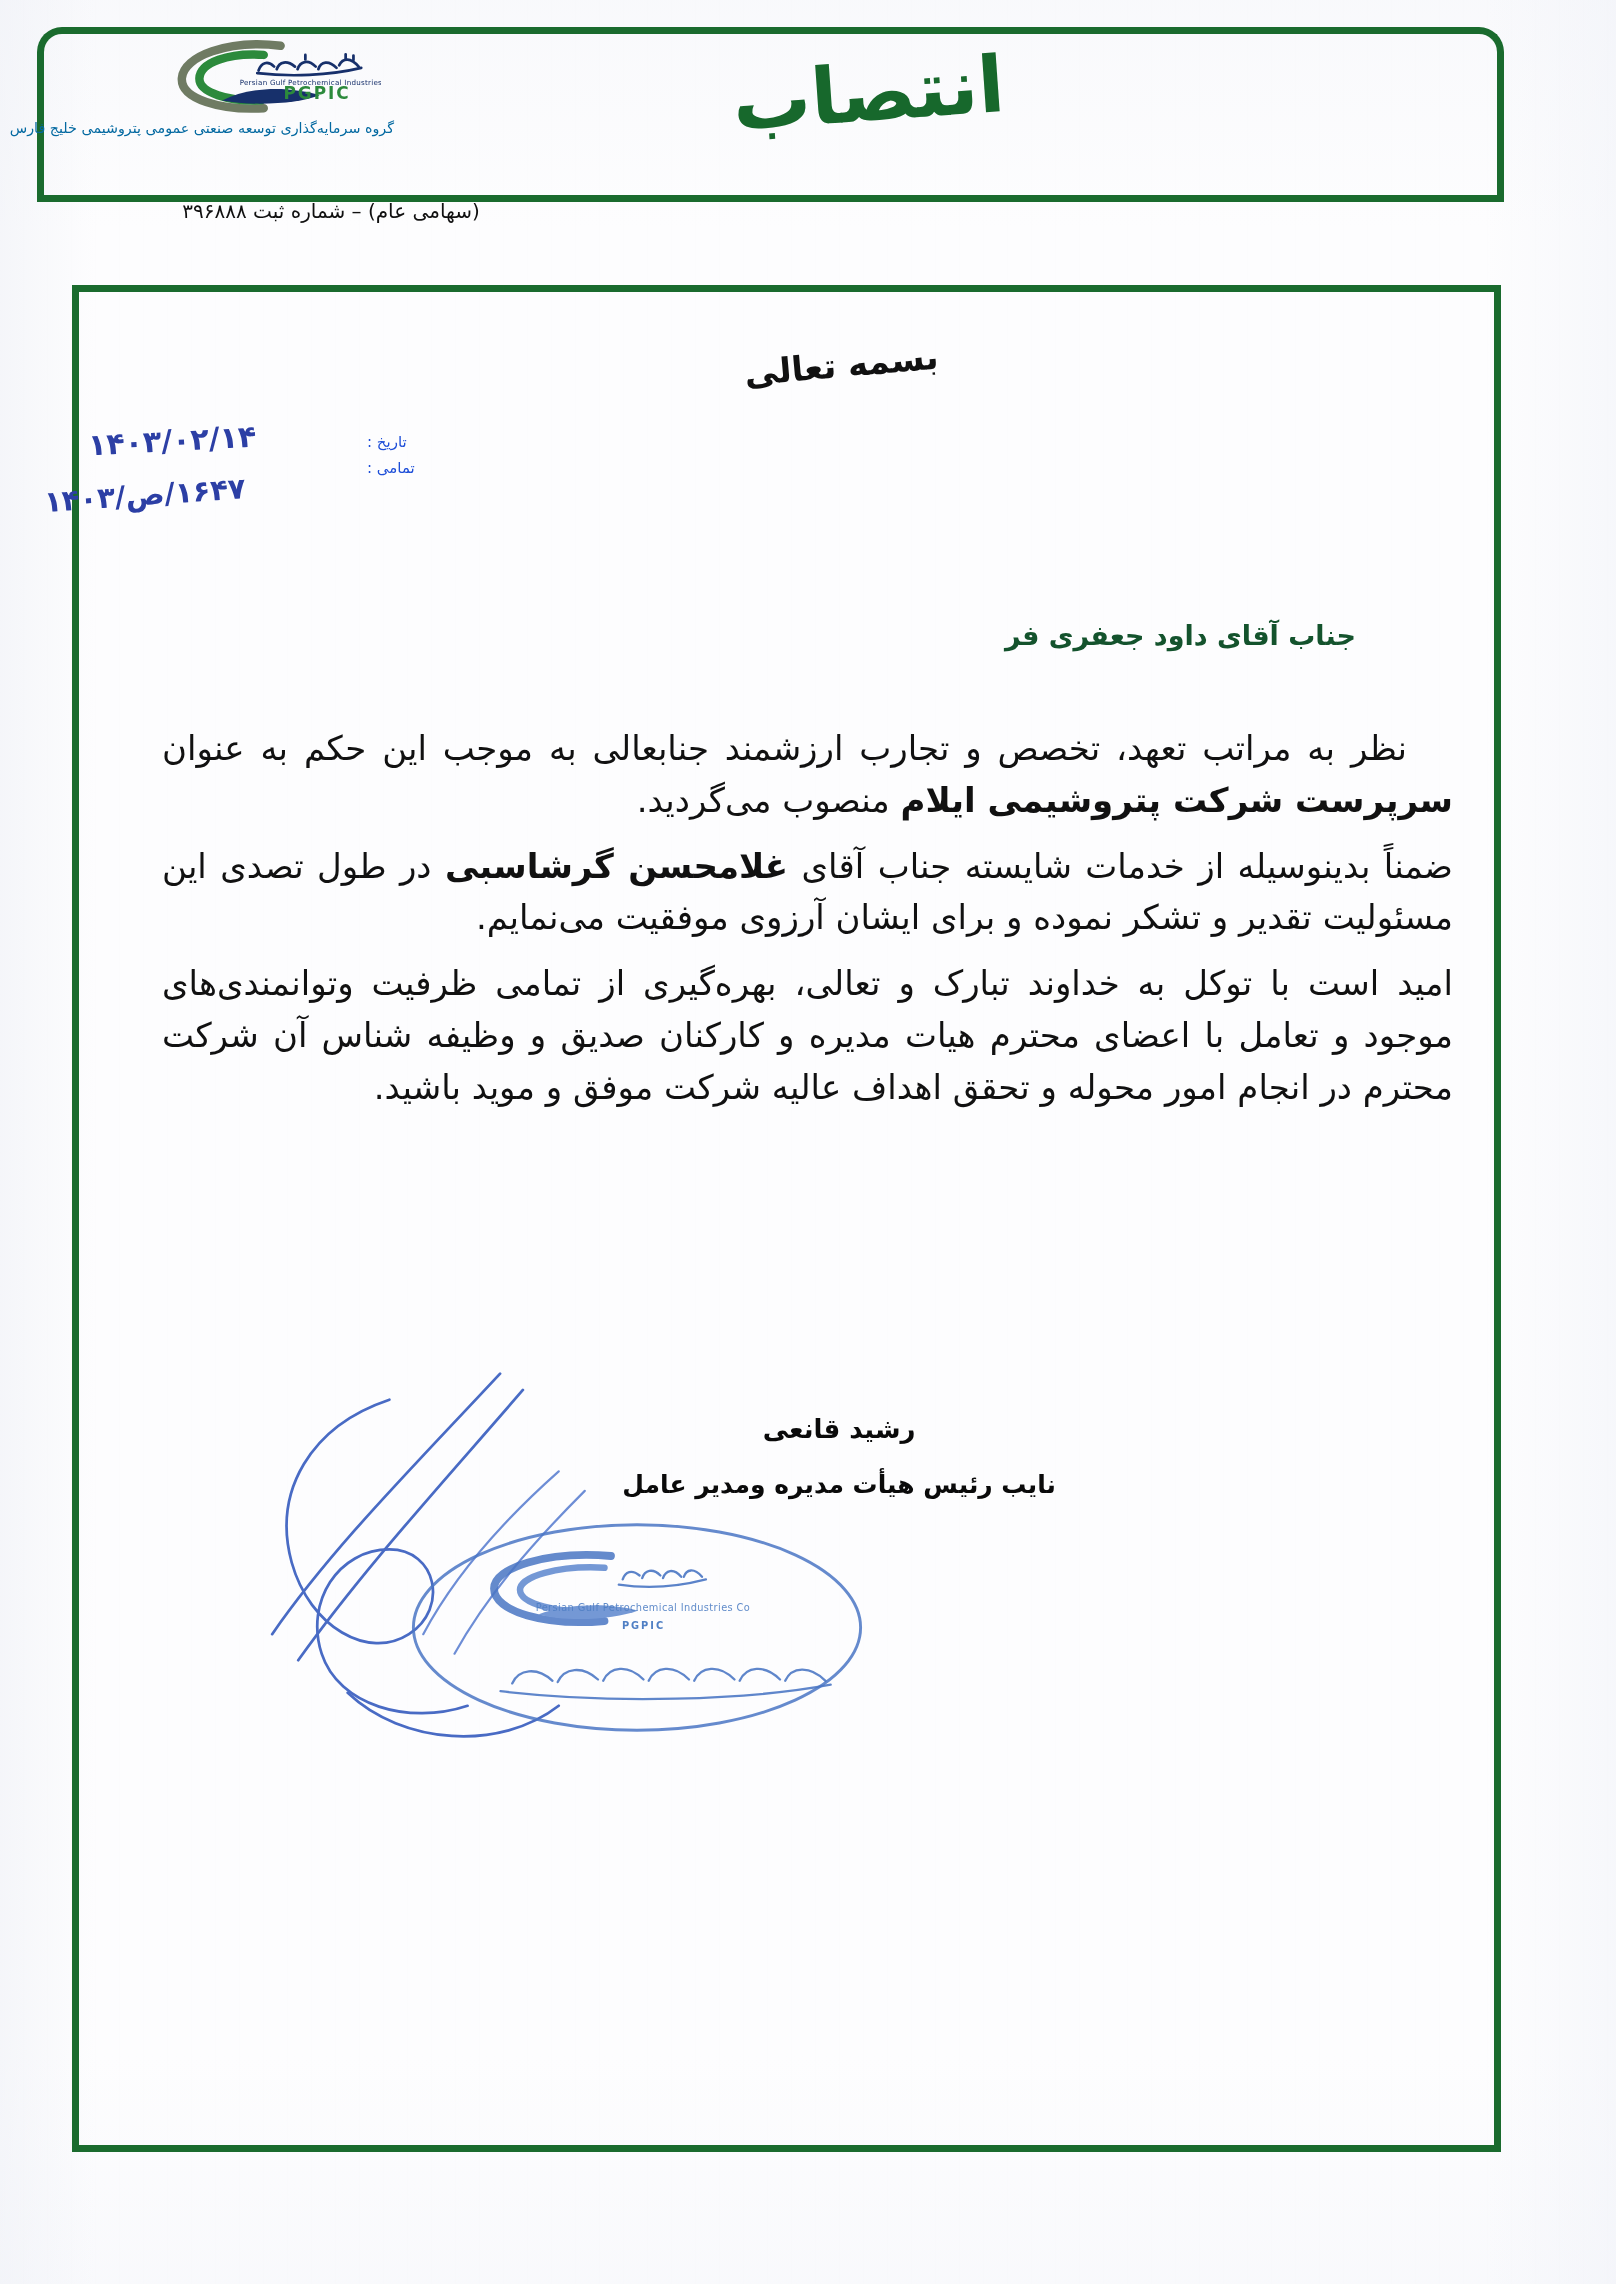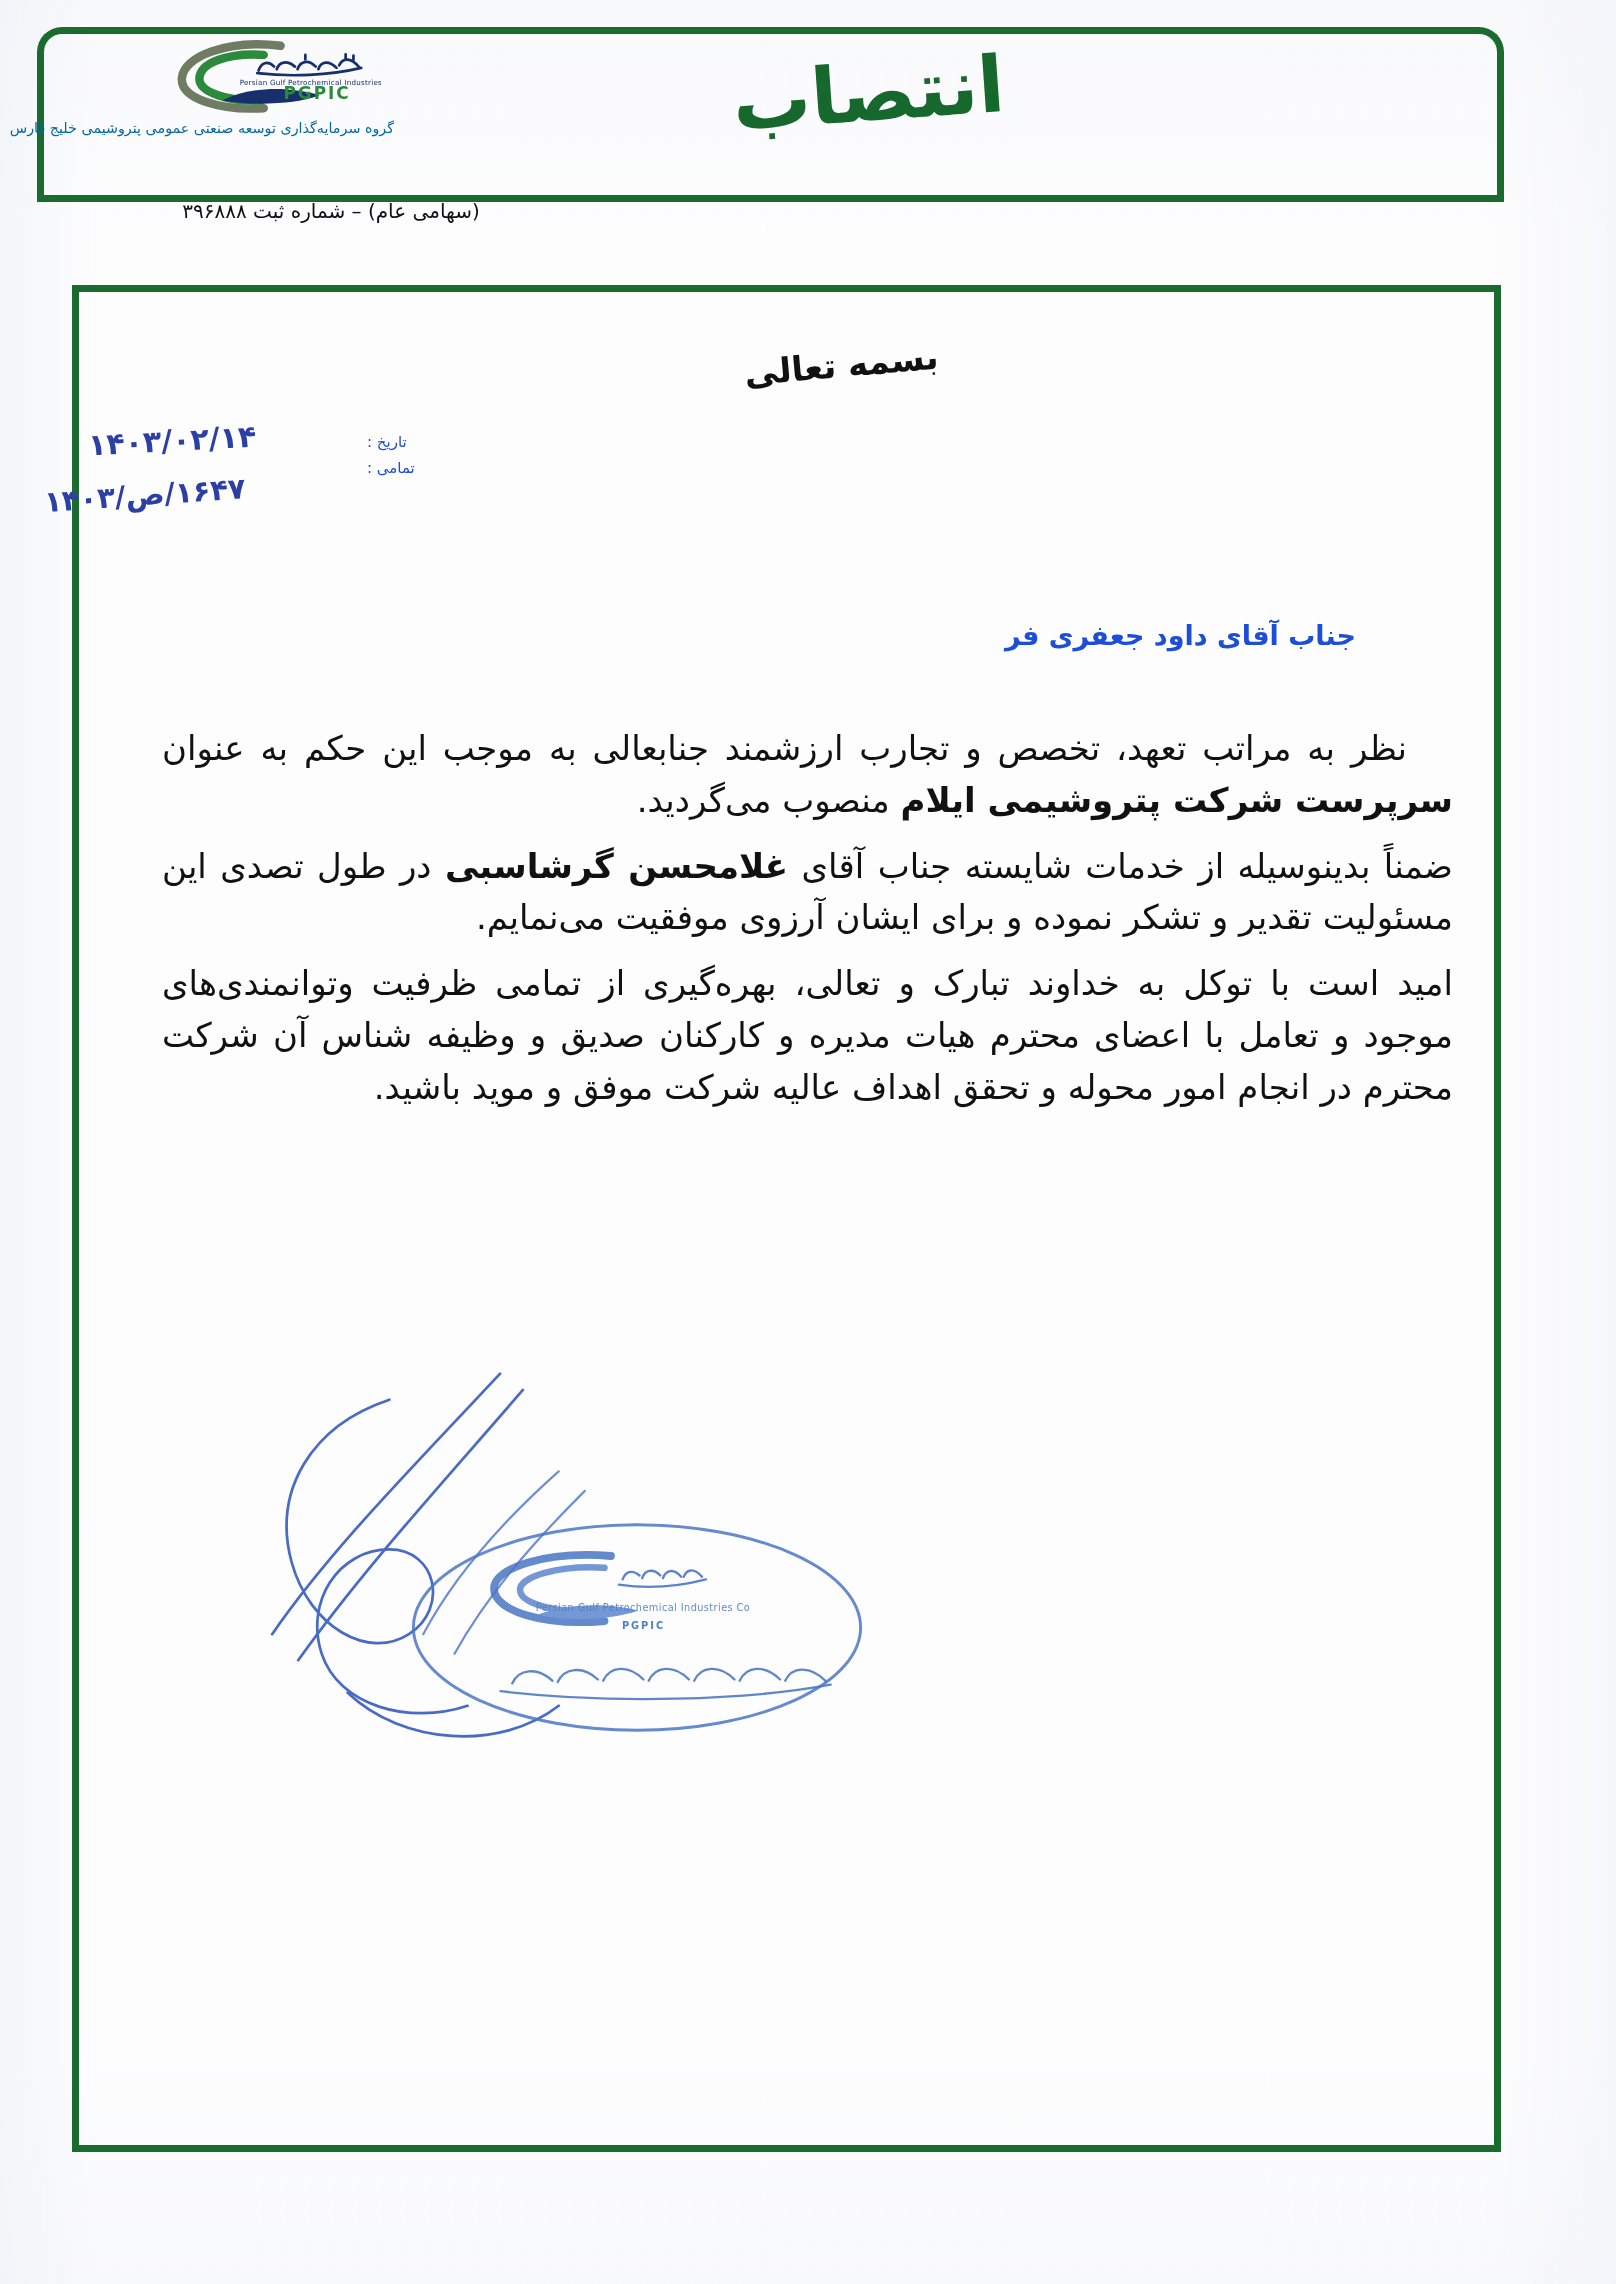--- a/index.html
+++ b/index.html
@@ -171,21 +171,21 @@
   .hand-date { right: 1360px; top: 423px; }
   .hand-number { right: 1370px; top: 478px; font-size: 29px; transform: rotate(-4deg); }
 
   
   .addressee {
     position: absolute;
     right: 260px;
     top: 620px;
     font-size: 27px;
     font-weight: bold;
-    color: #1d4ed8;
+    color: #14532d;
     white-space: nowrap;
   }
 
   .letter-body {
     position: absolute;
     right: 163px;
     left: 163px;
     top: 723px;
     font-size: 34px;
     line-height: 1.52;
@@ -325,20 +325,24 @@
   <div class="addressee">جناب آقای داود جعفری فر</div>
 
   <div class="letter-body">
     <p class="indent"><span>نظر به مراتب تعهد، تخصص و تجارب ارزشمند جنابعالی به موجب این حکم به عنوان </span><strong>سرپرست شرکت پتروشیمی ایلام</strong><span> منصوب می‌گردید.</span></p>
 
     <p><span>ضمناً بدینوسیله از خدمات شایسته جناب آقای </span><strong>غلامحسن گرشاسبی</strong><span> در طول تصدی این مسئولیت تقدیر و تشکر نموده و برای ایشان آرزوی موفقیت می‌نمایم.</span></p>
 
     <p>امید است با توکل به خداوند تبارک و تعالی، بهره‌گیری از تمامی ظرفیت وتوانمندی‌های موجود و تعامل با اعضای محترم هیات مدیره و کارکنان صدیق و وظیفه شناس آن شرکت محترم در انجام امور محوله و تحقق اهداف عالیه شرکت موفق و موید باشید.</p>
   </div>
 
+  <div class="signature-block">
+    <div class="sig-name">رشید قانعی</div>
+    <div class="sig-title">نایب رئیس هیأت مدیره ومدیر عامل</div>
+  </div>
 
   <div class="sig-scribble">
     <svg viewBox="0 0 780 620" width="508" height="404" aria-hidden="true">
       <g fill="none" stroke="#3a5fc0" stroke-width="4.2" stroke-linecap="round" opacity="0.92">
         <path d="M470 30 C 330 180, 210 300, 120 430"></path>
         <path d="M505 55 C 380 200, 260 330, 160 470"></path>
         <path d="M300 70 C 180 110, 120 210, 150 320 C 178 420, 268 470, 330 430
                  C 392 390, 372 300, 300 300 C 222 300, 170 380, 196 460
                  C 222 540, 330 570, 420 540"></path>
         <path d="M236 520 C 320 600, 470 610, 560 540"></path>

